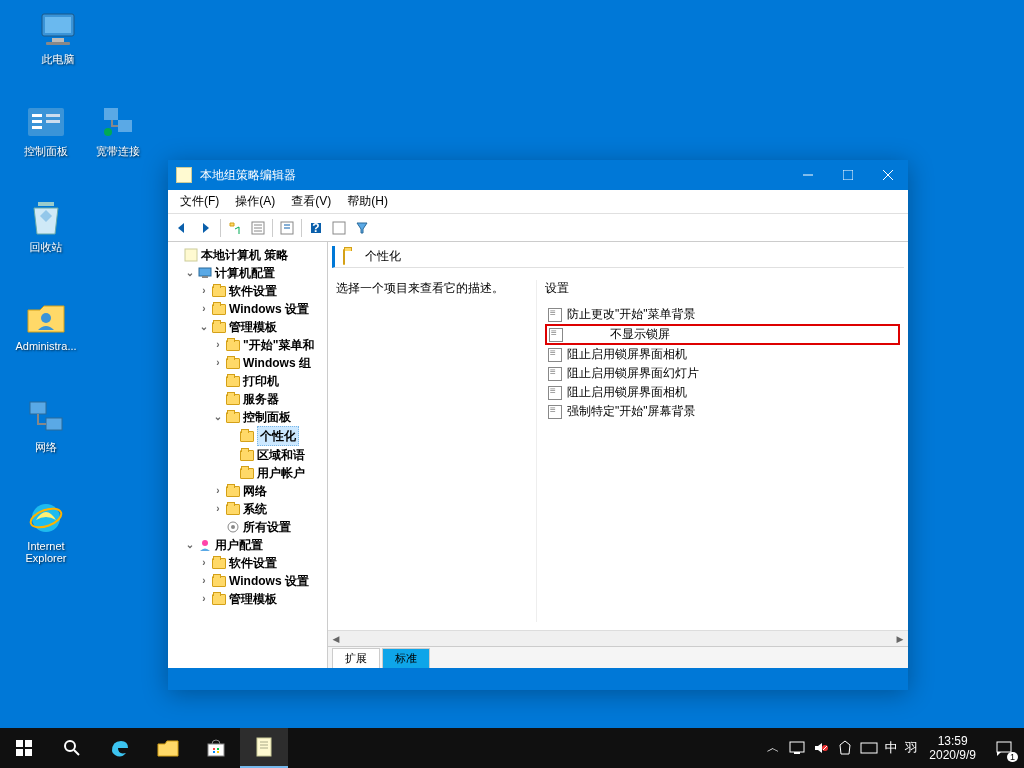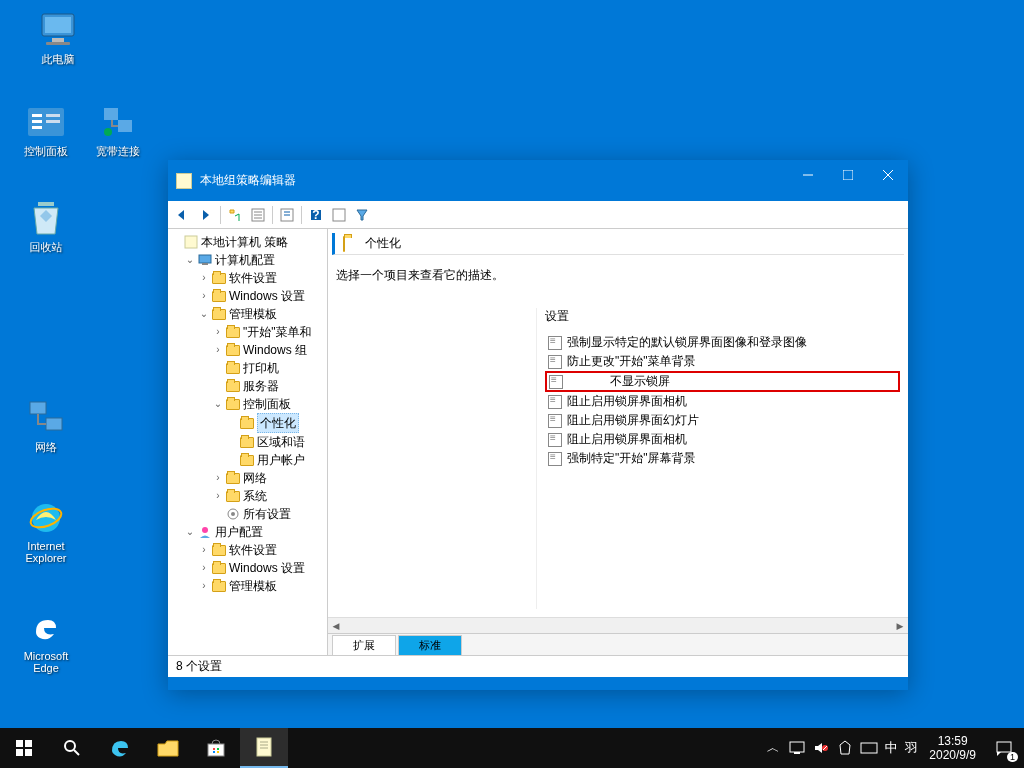--- a/index.html
+++ b/index.html
@@ -6,62 +6,62 @@
 body { width: 1024px; height: 768px; background: #0078d7; overflow: hidden; position: relative; }
 
 
 .desktop { position: absolute; left: 0; top: 0; width: 100%; height: 100%; }
 .dicon { position: absolute; width: 72px; display: flex; flex-direction: column; align-items: center; cursor: pointer; }
 .dicon .img { width: 40px; height: 40px; display: flex; align-items: center; justify-content: center; font-size: 28px; }
 .dicon .lbl { color: #fff; font-size: 11px; text-align: center; margin-top: 2px; text-shadow: 1px 1px 2px rgba(0,0,0,.7); }
 
 
 .gpwin { position: absolute; left: 168px; top: 160px; width: 740px; height: 530px; background: #0078d7; box-shadow: 0 4px 24px rgba(0,0,0,.3); }
-.titlebar { height: 41px; background: #0078d7; display: flex; align-items: center; color: #fff; padding-left: 8px; }
+.titlebar { height: 30px; background: #0078d7; display: flex; align-items: center; color: #fff; padding-left: 8px; }
 .titlebar .ticon { width: 16px; height: 16px; background: #fffad1; border: 1px solid #cc9; margin-right: 8px; }
 .titlebar .ttxt { flex: 1; font-size: 12px; }
 .winbtns { display: flex; height: 100%; }
 .winbtn { width: 40px; height: 30px; display: flex; align-items: center; justify-content: center; color: #fff; cursor: pointer; }
 
 .menubar { height: 24px; background: #fff; border-bottom: 1px solid #e0e0e0; display: flex; align-items: center; padding: 0 4px; }
 .menuitem { padding: 2px 8px; cursor: pointer; }
 
 .toolbar { height: 28px; background: #fff; border-bottom: 1px solid #ccc; display: flex; align-items: center; padding: 0 4px; gap: 1px; }
 .tbtn { width: 22px; height: 22px; display: flex; align-items: center; justify-content: center; border: 1px solid transparent; cursor: pointer; font-size: 14px; }
 .tsep { width: 1px; height: 18px; background: #ccc; margin: 0 2px; }
 
 .body { display: flex; height: calc(100% - 30px - 24px - 28px - 22px); background: #fff; }
 
 
-.treepane { width: 160px; border-right: 1px solid #ccc; overflow: auto; padding: 4px 2px; }
+.treepane { width: 160px; border-right: 1px solid #ccc; overflow: auto; padding: 4px 2px; font-weight: bold; }
 .tnode { white-space: nowrap; line-height: 18px; cursor: pointer; display: flex; align-items: center; }
 .tnode .tg { width: 12px; text-align: center; color: #666; font-size: 10px; margin-right: 1px; }
 .tnode .tico { width: 16px; height: 14px; display: inline-flex; align-items: center; justify-content: center; margin-right: 2px; }
 .folder { width: 14px; height: 11px; background: #ffd968; border: 1px solid #d4a017; border-radius: 1px; position: relative; }
 .folder::before { content: ''; position: absolute; top: -3px; left: 0; width: 6px; height: 3px; background: #ffd968; border: 1px solid #d4a017; border-bottom: none; }
 .tnode .ttx { font-size: 12px; }
 .tnode.sel .ttx { background: #cce8ff; border: 1px dotted #7ab7e8; padding: 0 2px; }
 .tkids { padding-left: 14px; }
 
 
 .rightpane { flex: 1; display: flex; flex-direction: column; min-width: 0; }
 .rhdr { height: 22px; background: #fff; border-bottom: 1px solid #e0e0e0; display: flex; align-items: center; padding: 0 8px; border-left: 3px solid #0078d7; margin: 4px; }
 .rhdr .fico { width: 16px; height: 14px; margin-right: 6px; }
 .rhdr .htxt { font-size: 12px; }
 .rcontent { flex: 1; display: flex; padding: 8px; overflow: hidden; }
 .descpane { width: 200px; padding-right: 8px; font-size: 12px; }
-.listpane { flex: 1; border-left: 1px solid #eee; padding-left: 8px; overflow: auto; margin-top: 41px; }
+.listpane { flex: 1; border-left: 1px solid #eee; padding-left: 8px; overflow: auto; }
 .listhdr { font-size: 12px; padding-bottom: 4px; margin-bottom: 4px; }
 .sitem { display: flex; align-items: center; padding: 1px 2px; cursor: pointer; }
 .sico { width: 16px; height: 16px; margin-right: 4px; display: flex; align-items: center; justify-content: center; }
 .setting-icon { width: 14px; height: 14px; border: 1px solid #888; background: #fff; position: relative; }
 .setting-icon::after { content: '≡'; position: absolute; top: -2px; left: 1px; font-size: 10px; color: #888; }
 .sitem.hl { border: 2px solid #d00; padding: 0 1px; gap: 42px; }
 .rtabs { height: 22px; background: #f5f5f5; border-top: 1px solid #ccc; display: flex; align-items: flex-end; padding-left: 4px; }
-.rtab { padding: 2px 20px; border: 1px solid #ccc; border-bottom: none; background: #fff; margin-right: 2px; font-size: 11px; cursor: pointer; }
+.rtab { padding: 2px 12px; border: 1px solid #ccc; border-bottom: none; background: #fff; margin-right: 2px; font-size: 11px; cursor: pointer; }
 .rtab.inactive { background: #0ea5e9; }
 
 
 .rscroll { height: 16px; background: #f0f0f0; border-top: 1px solid #ddd; position: relative; }
 .rscroll .ar { position: absolute; top: 0; width: 16px; height: 16px; display:flex; align-items:center; justify-content:center; color:#666; font-size:9px; }
 .rscroll .ar.l { left: 0; } .rscroll .ar.r { right: 0; }
 .status { height: 22px; background: #fff; border-top: 1px solid #ccc; display: flex; align-items: center; padding: 0 8px; font-size: 12px; }
 
 
 .taskbar { position: absolute; left: 0; bottom: 0; width: 100%; height: 40px; background: #101010; display: flex; align-items: center; }
@@ -118,48 +118,49 @@
   <div class="dicon" style="left:10px; top:198px">
     <div class="img">
         <svg width="36" height="40" viewBox="0 0 36 40">
           <path d="M6 10 L30 10 L27 36 L9 36 Z" fill="#cfe9f7" stroke="#6aa"></path>
           <rect x="10" y="4" width="16" height="4" fill="#9cc"></rect>
           <path d="M12 18 L18 12 L24 18 L18 24 Z" fill="#3a94d8" opacity=".4"></path>
         </svg>
       </div>
     <div class="lbl">回收站</div>
   </div>
+  <div class="dicon" style="left:10px; top:298px">
+    <div class="img">
+        <svg width="40" height="36" viewBox="0 0 40 36">
+          <path d="M2 10 L14 10 L18 6 L38 6 L38 32 L2 32 Z" fill="#ffd968" stroke="#d4a017"></path>
+          <circle cx="20" cy="18" r="5" fill="#3a94d8"></circle>
+          <path d="M12 30 Q20 22 28 30" fill="#3a94d8"></path>
+        </svg>
+      </div>
+    <div class="lbl">Administra...</div>
+  </div>
   <div class="dicon" style="left:10px; top:398px">
     <div class="img">
         <svg width="40" height="40" viewBox="0 0 40 40">
           <rect x="4" y="4" width="16" height="12" fill="#5aa9e6" stroke="#2a6a9a"></rect>
           <rect x="20" y="20" width="16" height="12" fill="#5aa9e6" stroke="#2a6a9a"></rect>
           <path d="M12 16 L12 26 L20 26" stroke="#888" fill="none" stroke-width="2"></path>
         </svg>
       </div>
     <div class="lbl">网络</div>
   </div>
   <div class="dicon" style="left:10px; top:498px">
     <div class="img">
         <svg width="36" height="36" viewBox="0 0 36 36">
           <circle cx="18" cy="18" r="14" fill="#1ebbee"></circle>
           <path d="M8 20 Q18 4 28 20 Q18 14 8 20" fill="#fff176"></path>
           <ellipse cx="18" cy="18" rx="16" ry="8" fill="none" stroke="#ffb300" stroke-width="2" transform="rotate(-20 18 18)"></ellipse>
         </svg>
       </div>
     <div class="lbl">Internet Explorer</div>
-  </div>
-  <div class="dicon" style="left:10px; top:608px">
-    <div class="img">
-        <svg width="36" height="36" viewBox="0 0 36 36">
-          <rect x="2" y="2" width="32" height="32" fill="#0078d7"></rect>
-          <path d="M8 22 Q8 10 20 10 Q28 10 28 18 L16 18 Q16 26 26 24 Q20 32 12 28 Q8 26 8 22" fill="#fff"></path>
-        </svg>
-      </div>
-    <div class="lbl">Microsoft Edge</div>
   </div>
 </div>
 
 <div class="gpwin">
   <div class="titlebar">
     <div class="ticon"></div>
     <div class="ttxt">本地组策略编辑器</div>
     <div class="winbtns">
       <div class="winbtn">
           <svg width="10" height="10">
@@ -173,20 +174,26 @@
         </div>
       <div class="winbtn close">
           <svg width="10" height="10">
             <line x1="0" y1="0" x2="10" y2="10" stroke="#fff"></line>
             <line x1="10" y1="0" x2="0" y2="10" stroke="#fff"></line>
           </svg>
         </div>
     </div>
   </div>
 
+  <div class="menubar">
+    <div class="menuitem">文件(F)</div>
+    <div class="menuitem">操作(A)</div>
+    <div class="menuitem">查看(V)</div>
+    <div class="menuitem">帮助(H)</div>
+  </div>
 
   <div class="toolbar">
     <div class="tbtn">
         <svg width="14" height="12">
           <path d="M8 1 L2 6 L8 11 Z" fill="#0a5fab"></path>
         </svg>
       </div>
     <div class="tbtn">
         <svg width="14" height="12">
           <path d="M4 1 L10 6 L4 11 Z" fill="#0a5fab"></path>
@@ -407,75 +414,66 @@
         <div class="descpane">
           <div>选择一个项目来查看它的描述。</div>
         </div>
         <div class="listpane">
           <div class="listhdr">设置</div>
           <div id="settings-items">
               <div class="sitem">
                 <span class="sico">
                   <span class="setting-icon"></span>
                 </span>
-                <span>强制显示特定的默认锁屏界面图像和登录图像</span>
+                <span>防止更改"开始"菜单背景</span>
+              </div>
+              <div class="sitem hl">
+                <span class="sico">
+                  <span class="setting-icon"></span>
+                </span>
+                <span>不显示锁屏</span>
               </div>
               <div class="sitem">
                 <span class="sico">
                   <span class="setting-icon"></span>
                 </span>
-                <span>防止更改"开始"菜单背景</span>
-              </div>
-              <div class="sitem hl">
-                <span class="sico">
-                  <span class="setting-icon"></span>
-                </span>
-                <span>不显示锁屏</span>
+                <span>阻止启用锁屏界面相机</span>
               </div>
               <div class="sitem">
                 <span class="sico">
                   <span class="setting-icon"></span>
                 </span>
-                <span>阻止启用锁屏界面相机</span>
+                <span>阻止启用锁屏界面幻灯片</span>
               </div>
               <div class="sitem">
                 <span class="sico">
                   <span class="setting-icon"></span>
                 </span>
-                <span>阻止启用锁屏界面幻灯片</span>
+                <span>阻止启用锁屏界面相机</span>
               </div>
               <div class="sitem">
                 <span class="sico">
                   <span class="setting-icon"></span>
                 </span>
-                <span>阻止启用锁屏界面相机</span>
-              </div>
-              <div class="sitem">
-                <span class="sico">
-                  <span class="setting-icon"></span>
-                </span>
                 <span>强制特定"开始"屏幕背景</span>
               </div>
             </div>
         </div>
       </div>
       <div class="rscroll">
         <div class="ar l">◀</div>
         <div class="ar r">▶</div>
       </div>
       <div class="rtabs">
         <div class="rtab">扩展</div>
         <div class="rtab inactive">标准</div>
       </div>
     </div>
   </div>
 
-  <div class="status">
-    <span>8 个设置</span>
-  </div>
 </div>
 
 <div class="taskbar">
   <div class="taskbtn">
       <svg width="16" height="16">
         <rect x="0" y="0" width="7" height="7" fill="#fff"></rect>
         <rect x="9" y="0" width="7" height="7" fill="#fff"></rect>
         <rect x="0" y="9" width="7" height="7" fill="#fff"></rect>
         <rect x="9" y="9" width="7" height="7" fill="#fff"></rect>
       </svg>

